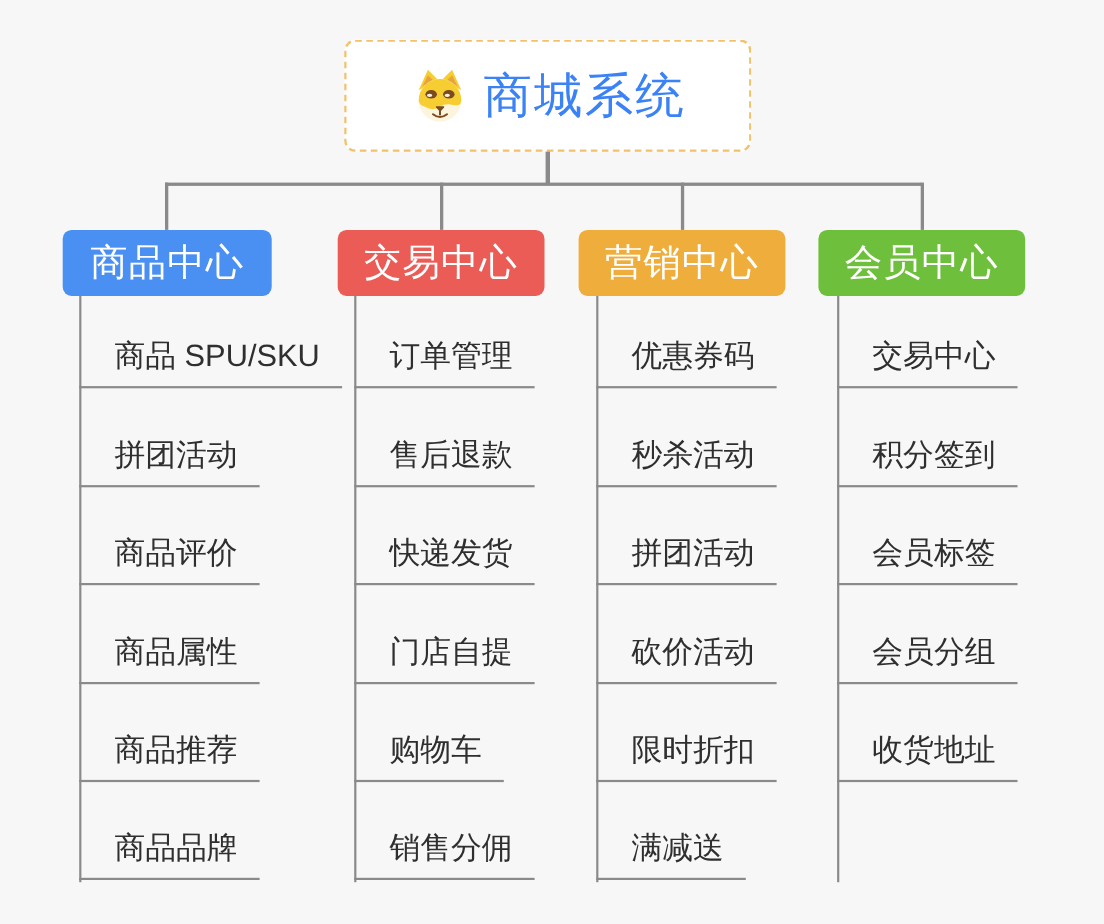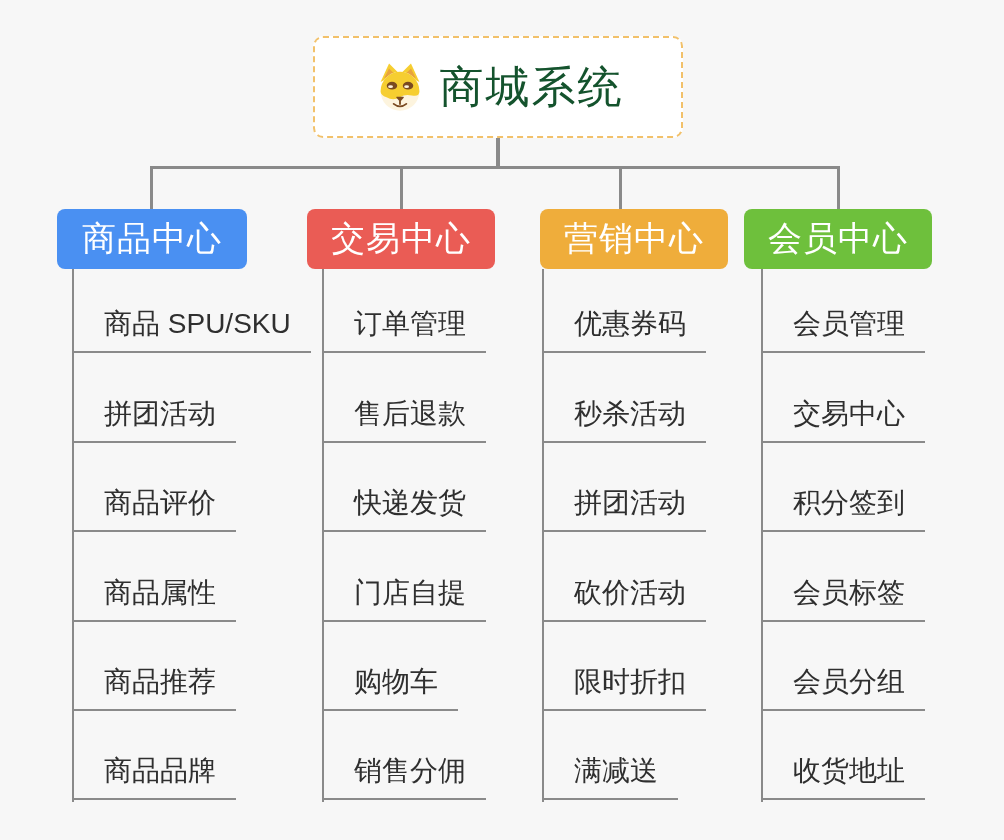--- a/index.html
+++ b/index.html
@@ -58,21 +58,21 @@
     color: #ffffff;
     font-size: 34px;
     letter-spacing: 1px;
     display: flex;
     align-items: center;
     justify-content: center;
     cursor: default;
   }
   .box-0 { left: 57px;  width: 190px; }
   .box-1 { left: 307px; width: 188px; }
-  .box-2 { left: 540px; width: 188px; }
+  .box-2 { left: 526px; width: 188px; }
   .box-3 { left: 744px; width: 188px; }
 
   
   .leaf-col {
     position: absolute;
     top: 264px;
     width: 235px;
   }
   .col-0 { left: 72px; }
   .col-1 { left: 322px; }
@@ -117,21 +117,21 @@
       <polygon points="39,16 45,10 51,22" fill="#e8a33d"></polygon>
       <circle cx="32" cy="37" r="23" fill="#fdf4de"></circle>
       <path d="M9 37 A23 23 0 0 1 55 37 Q55 44 46 42 Q38 40 32 44 Q24 49 16 44 Q9 42 9 37 Z" fill="#f6ce31"></path>
       <ellipse cx="22.5" cy="30.5" rx="6.2" ry="4.6" fill="#7a4a21"></ellipse>
       <ellipse cx="41.5" cy="30.5" rx="6.2" ry="4.6" fill="#7a4a21"></ellipse>
       <ellipse cx="20.8" cy="31.6" rx="2.9" ry="1.7" fill="#fdf4de"></ellipse>
       <ellipse cx="39.8" cy="31.6" rx="2.9" ry="1.7" fill="#fdf4de"></ellipse>
       <path d="M28.2 43.5 h7.6 q1.2 0 0.6 1.1 l-3.4 4 q-0.9 1 -1.8 0 l-3.4 -4 q-0.8 -1.1 0.4 -1.1 Z" fill="#7a4a21"></path>
       <path d="M32 49 v3.2 M24.5 52 q7.5 6 15 0" stroke="#7a4a21" stroke-width="2.2" fill="none" stroke-linecap="round"></path>
     </svg>
-    <span class="root-title" style="color: #14532d;">商城系统</span>
+    <span class="root-title" style="color: #3b82f6;">商城系统</span>
   </div>
 
   <div class="branch-box box-0" style="background-color: rgb(74, 144, 242);">商品中心</div>
   <div class="leaf-col col-0">
     <div class="leaf-row">
         <span class="leaf">商品 SPU/SKU</span>
       </div>
     <div class="leaf-row">
         <span class="leaf">拼团活动</span>
       </div>
@@ -189,23 +189,20 @@
         <span class="leaf">限时折扣</span>
       </div>
     <div class="leaf-row">
         <span class="leaf">满减送</span>
       </div>
   </div>
 
   <div class="branch-box box-3" style="background-color: rgb(110, 192, 60);">会员中心</div>
   <div class="leaf-col col-3">
     <div class="leaf-row">
-        <span class="leaf">会员管理</span>
-      </div>
-    <div class="leaf-row">
         <span class="leaf">交易中心</span>
       </div>
     <div class="leaf-row">
         <span class="leaf">积分签到</span>
       </div>
     <div class="leaf-row">
         <span class="leaf">会员标签</span>
       </div>
     <div class="leaf-row">
         <span class="leaf">会员分组</span>

